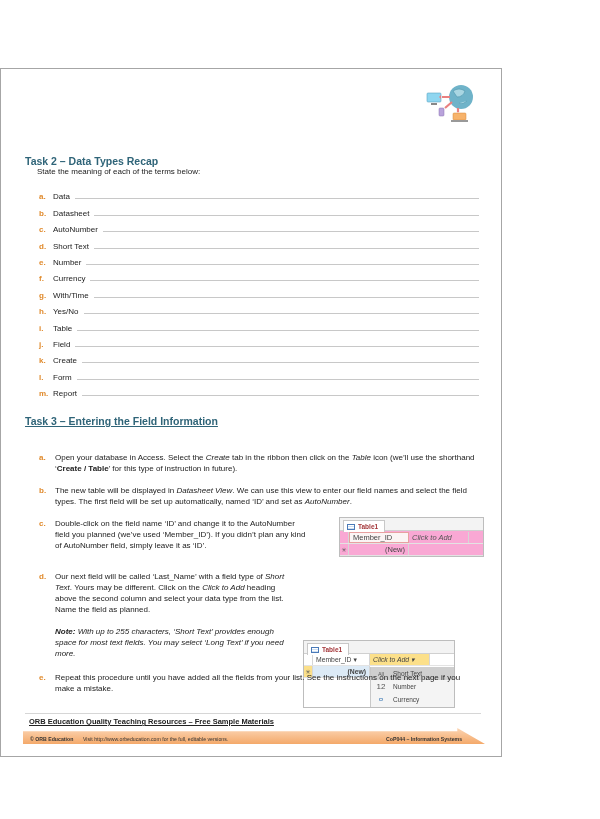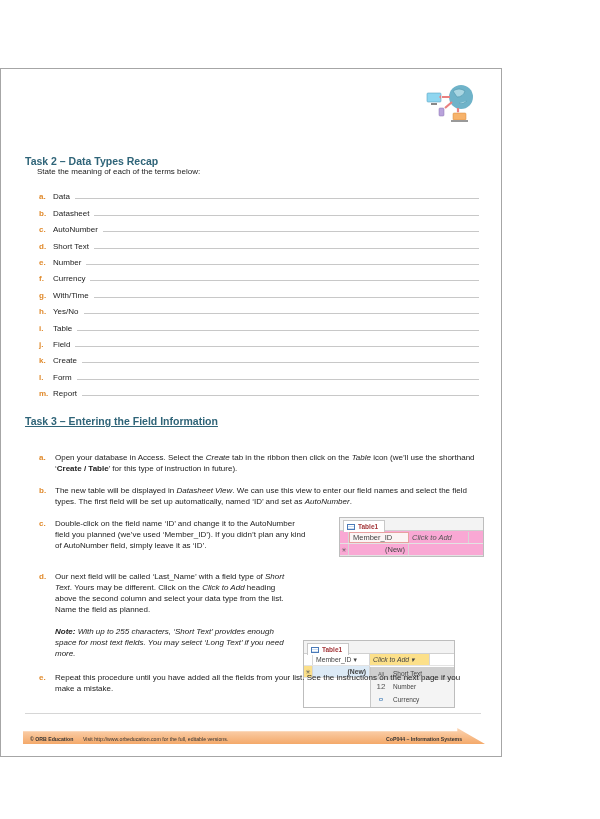--- a/index.html
+++ b/index.html
@@ -245,17 +245,18 @@
       </div>
     </div>
   </div>
 
   <div class="step" style="top:603px; width:440px;">
     <span class="step-letter">e.</span>
     <span class="step-text">Repeat this procedure until you have added all the fields from your list.  See the instructions on the next page if you make a mistake.</span>
   </div>
 
   <div class="footer-rule"></div>
+  <div class="footer-title">ORB Education Quality Teaching Resources – Free Sample Materials</div>
   <div class="footer-band"></div>
   <div class="footer-text" style="left:29px; font-weight:bold;">© ORB Education</div>
   <div class="footer-text" style="left:82px;">Visit http://www.orbeducation.com  for the full, editable versions.</div>
   <div class="footer-text" style="left:385px; font-weight:bold;">CoP044 – Information Systems</div>
 </div>
 
 </body></html>

